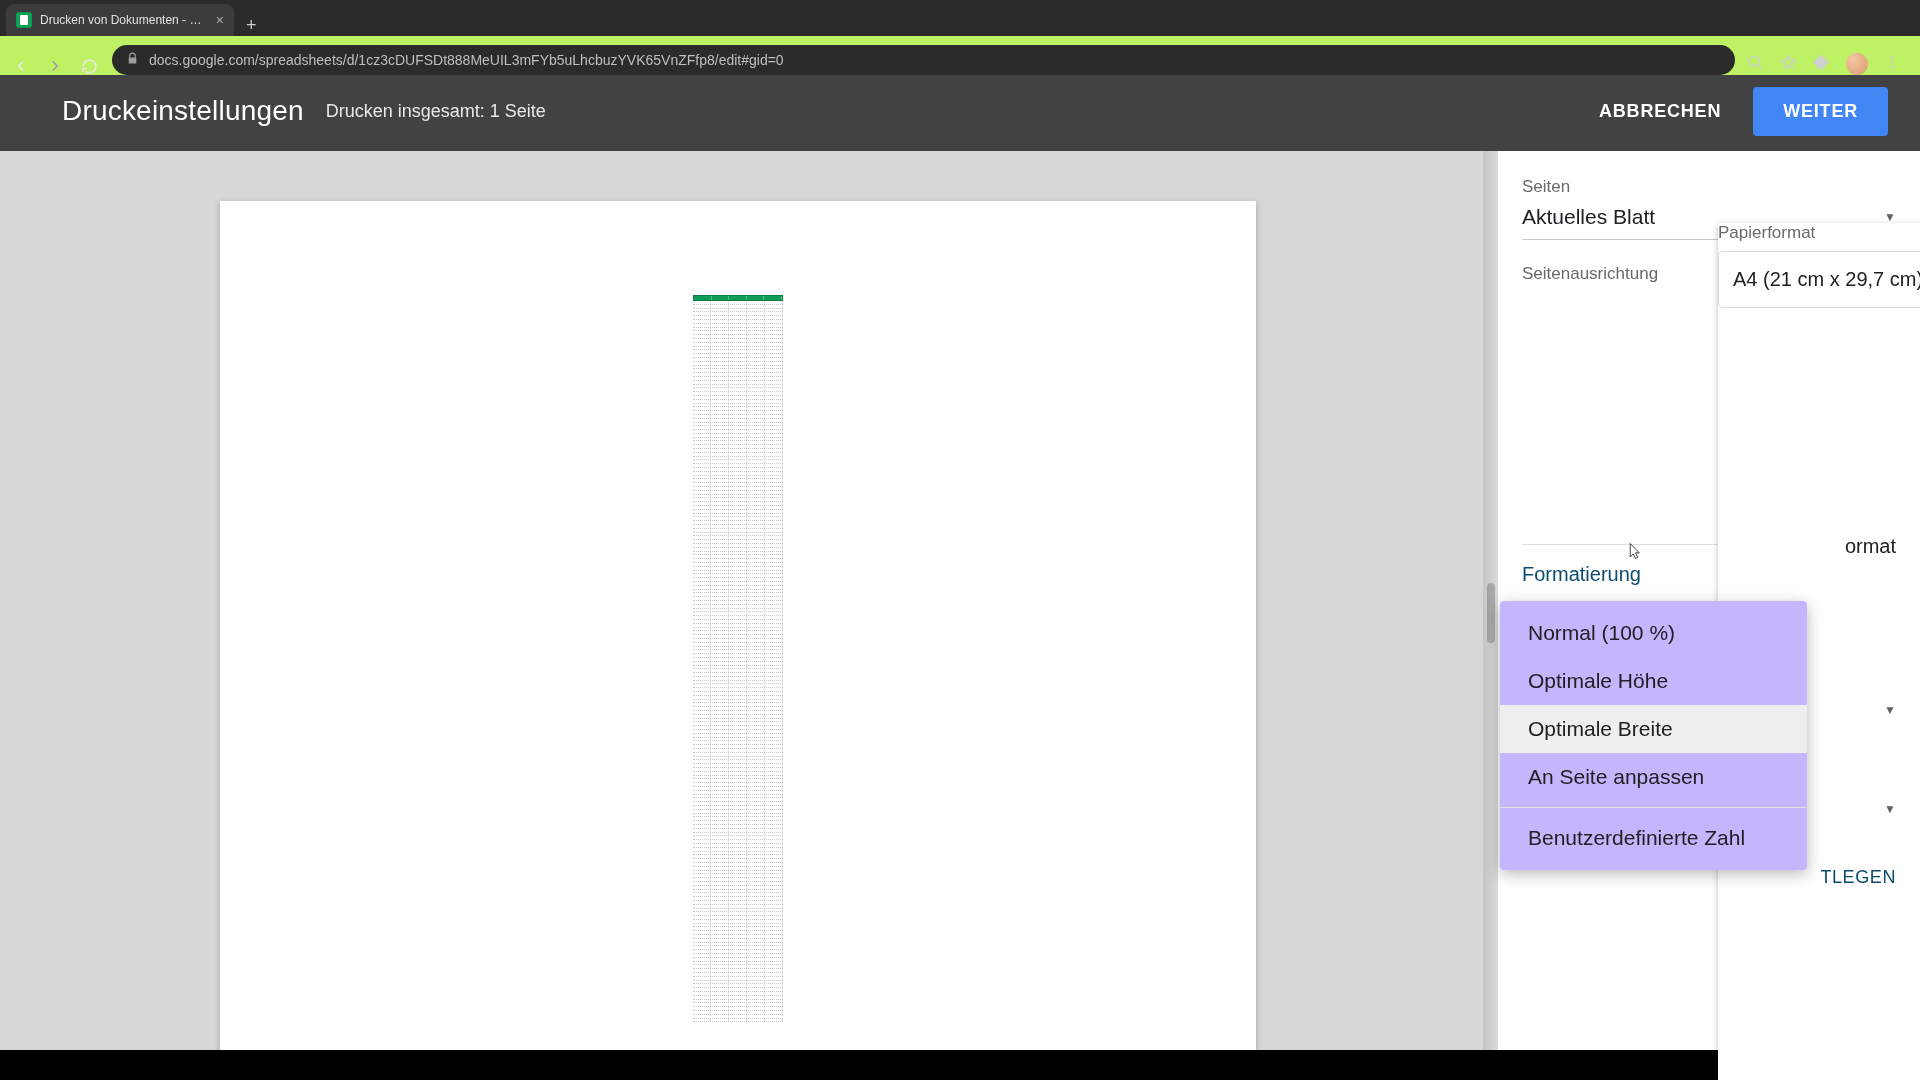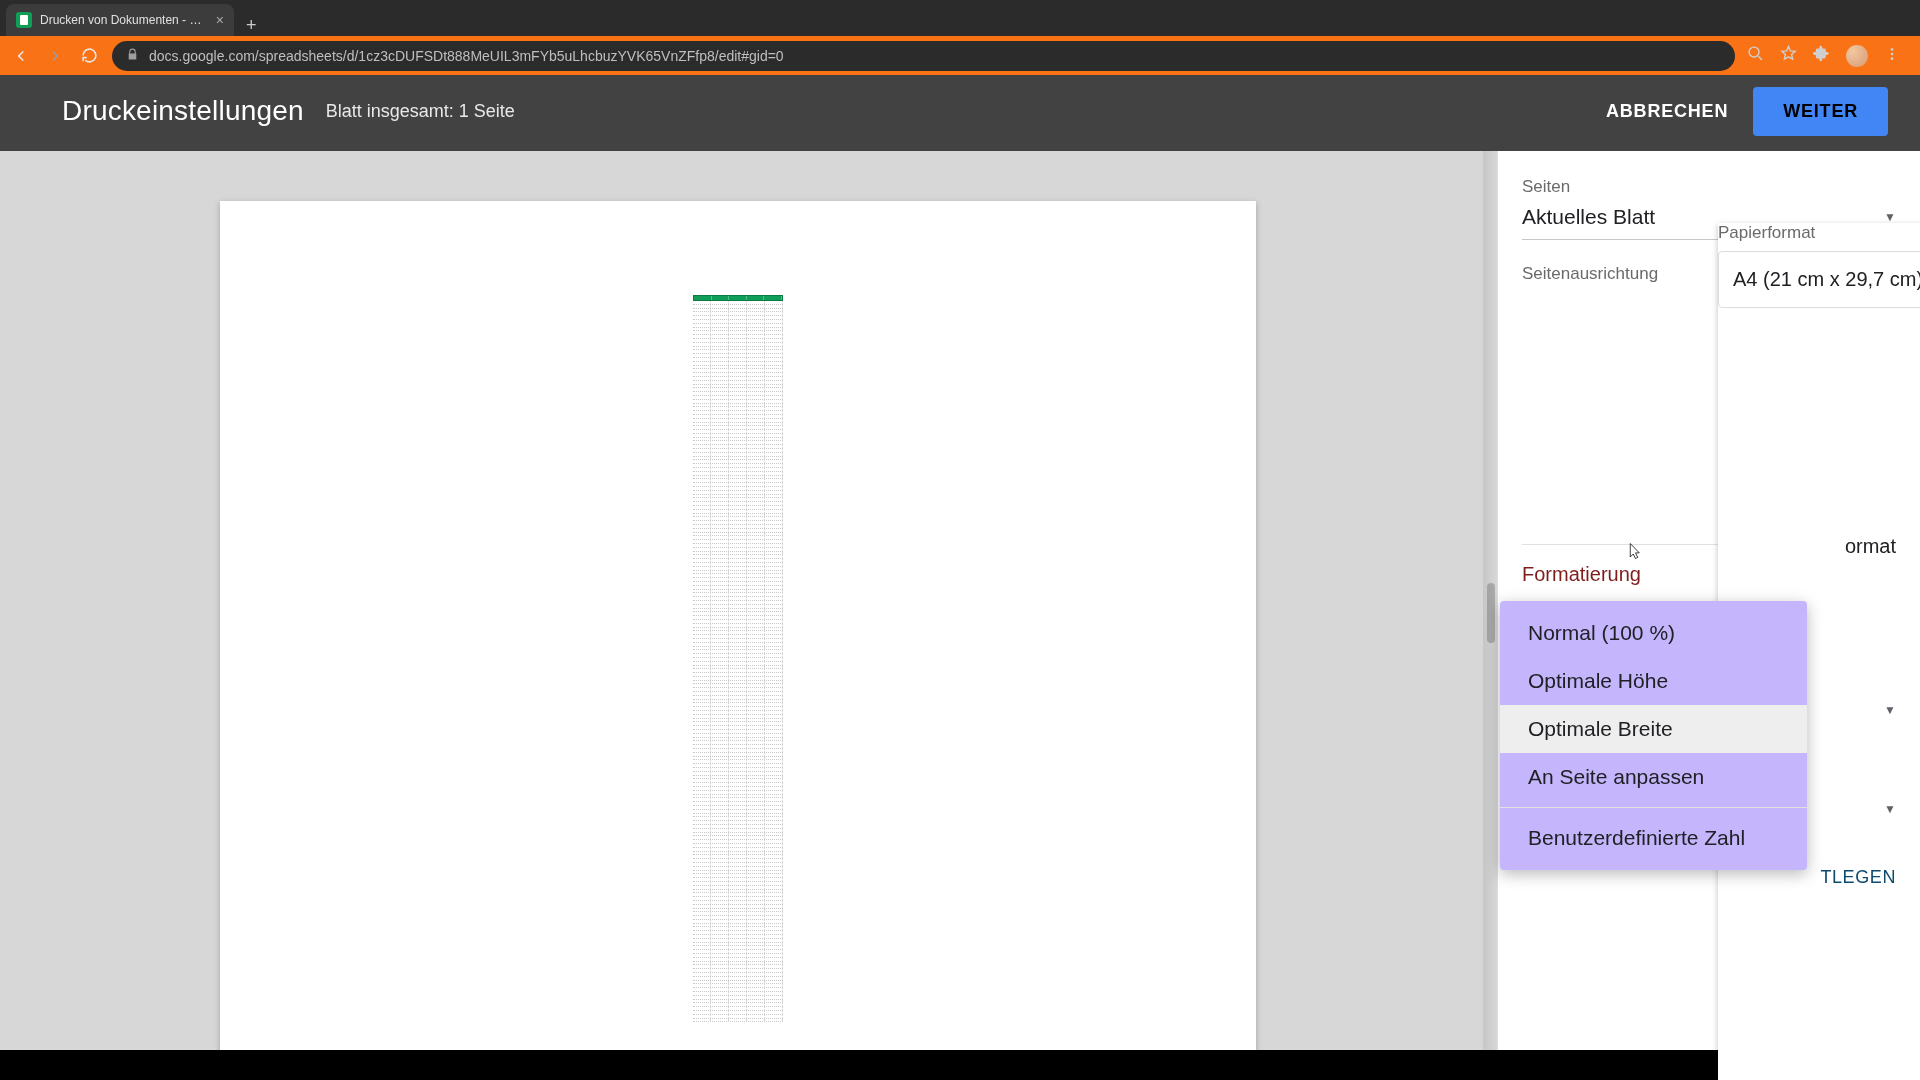--- a/index.html
+++ b/index.html
@@ -8,37 +8,37 @@
 
 .browser-chrome { background: #2b2b2b; height: 75px; }
 .tab-bar { height: 36px; display: flex; align-items: flex-end; padding-left: 6px; }
 .tab { background: #3c3c3c; height: 32px; width: 228px; border-radius: 8px 8px 0 0; display: flex; align-items: center; padding: 0 10px; gap: 8px; color: #e0e0e0; font-size: 12px; position: relative; }
 .tab .favicon { width: 16px; height: 16px; background: #0f9d58; border-radius: 3px; display: flex; align-items: center; justify-content: center; }
 .tab .favicon::after { content: ""; width: 8px; height: 10px; background: white; border-radius: 1px; }
 .tab .tab-title { flex: 1; white-space: nowrap; overflow: hidden; text-overflow: ellipsis; }
 .tab .tab-close { color: #aaa; font-size: 14px; cursor: pointer; }
 .new-tab { color: #ccc; font-size: 18px; padding: 0 12px; cursor: pointer; }
 
-.addr-bar { background: #f97316; height: 39px; display: flex; align-items: center; padding: 0 10px; gap: 12px; }
+.addr-bar { background: #bef264; height: 39px; display: flex; align-items: flex-end; padding: 0 10px; gap: 12px; }
 .nav-btn { color: #9e9e9e; cursor: pointer; display: flex; align-items: center; justify-content: center; width: 22px; }
 .nav-btn.enabled { color: #e8e8e8; }
 .url-field { flex: 1; background: #2b2b2b; border-radius: 20px; height: 30px; display: flex; align-items: center; padding: 0 14px; color: #bfbfbf; font-size: 14px; gap: 10px; }
 .url-field .lock { color: #9e9e9e; }
 .right-icons { display: flex; gap: 16px; align-items: center; padding-right: 10px; }
 .right-icons span { color: #cfcfcf; cursor: pointer; }
 .avatar { width: 22px; height: 22px; border-radius: 50%; background: radial-gradient(circle at 30% 30%, #f4c7a1, #d59a72); }
 
 
 .app-header { background: #424242; height: 76px; display: flex; align-items: center; padding: 0 32px 4px 62px; color: #fff; }
 .app-title { font-size: 28px; font-weight: 400; letter-spacing: 0.2px; }
 .page-count { font-size: 18px; margin-left: 22px; color: #e8e8e8; }
 .page-count b { font-weight: 500; }
 .header-spacer { flex: 1; }
 .btn-cancel { color: #fff; font-size: 18px; font-weight: 700; letter-spacing: 0.8px; padding: 12px 20px; cursor: pointer; }
-.btn-next { background: #4285f4; color: #000000; font-size: 18px; font-weight: 700; letter-spacing: 0.8px; padding: 14px 30px; border-radius: 4px; margin-left: 5px; cursor: pointer; }
+.btn-next { background: #4285f4; color: #ffffff; font-size: 18px; font-weight: 700; letter-spacing: 0.8px; padding: 14px 30px; border-radius: 4px; margin-left: 12px; cursor: pointer; }
 
 
 .main { display: flex; height: calc(1080px - 75px - 76px - 30px); background: #fff; }
 .preview-area { flex: 1; background: #d7d7d7; position: relative; overflow: hidden; }
 .preview-area::after { content: ""; position: absolute; right: 0; top: 0; bottom: 0; width: 14px; background: linear-gradient(to right, rgba(0,0,0,0.08), transparent); pointer-events: none; }
 .paper { position: absolute; left: 220px; top: 50px; width: 1036px; height: 1400px; background: #fff; box-shadow: 0 2px 6px rgba(0,0,0,0.25); }
 .sheet-content { position: absolute; left: 50%; top: 94px; transform: translateX(-50%); width: 90px; }
 .sheet-header { background: #0f9d58; border: 1px solid #0c7a45; height: 6px; display: flex; }
 .sheet-header div { flex: 1; border-right: 1px solid rgba(255,255,255,0.3); }
 .sheet-rows { }
@@ -57,21 +57,21 @@
 .setting-group.paper { margin-top: 22px; }
 .paper-select { margin-top: 8px; border: 1px solid #dadce0; border-radius: 4px; padding: 16px 14px; display: flex; align-items: center; justify-content: space-between; color: #202124; font-size: 20px; cursor: pointer; }
 
 .orientation-label { color: #6a6a6a; font-size: 17px; margin-top: 24px; }
 .orientation-peek { position: absolute; right: 24px; top: 384px; color: #202124; font-size: 20px; }
 
 .hidden-select { position: absolute; right: 24px; top: 552px; color: #5f6368; font-size: 12px; }
 .btn-set-text { position: absolute; right: 24px; top: 716px; color: #0c4a6e; font-size: 18px; font-weight: 500; letter-spacing: 0.6px; cursor: pointer; }
 .hidden-select2 { position: absolute; right: 24px; top: 651px; color: #5f6368; font-size: 12px; }
 
-.collapsible { display: flex; align-items: center; justify-content: space-between; padding: 18px 0; font-size: 20px; color: #7f1d1d; cursor: pointer; border-top: 1px solid #e0e0e0; }
+.collapsible { display: flex; align-items: center; justify-content: space-between; padding: 18px 0; font-size: 20px; color: #0c4a6e; cursor: pointer; border-top: 1px solid #e0e0e0; }
 .collapsible .chev { color: #5f6368; }
 .collapsibles { margin-top: 260px; }
 
 
 .dropdown { position: absolute; left: 2px; top: 450px; width: 307px; background: #c4b5fd; border-radius: 4px; box-shadow: 0 4px 16px rgba(0,0,0,0.28); padding: 8px 0; z-index: 50; }
 .dropdown .opt { padding: 12px 28px; font-size: 21px; color: #202124; cursor: pointer; }
 .dropdown .opt.hover { background: #eeeeee; }
 .dropdown .divider { height: 1px; background: #e0e0e0; margin: 6px 0; }
 
 
@@ -134,21 +134,21 @@
             <circle cx="12" cy="12" r="2"></circle>
             <circle cx="12" cy="19" r="2"></circle>
           </svg></span>
     </div>
   </div>
 </div>
 
 <div class="app-header">
   <span class="app-title">Druckeinstellungen</span>
   <span class="page-count">
-    <span>Blatt insgesamt:</span>
+    <span>Drucken insgesamt:</span>
     <b>1 Seite</b>
   </span>
   <span class="header-spacer"></span>
   <span class="btn-cancel">ABBRECHEN</span>
   <span class="btn-next">WEITER</span>
 </div>
 
 <div class="main">
   <div class="preview-area">
     <div class="paper">

